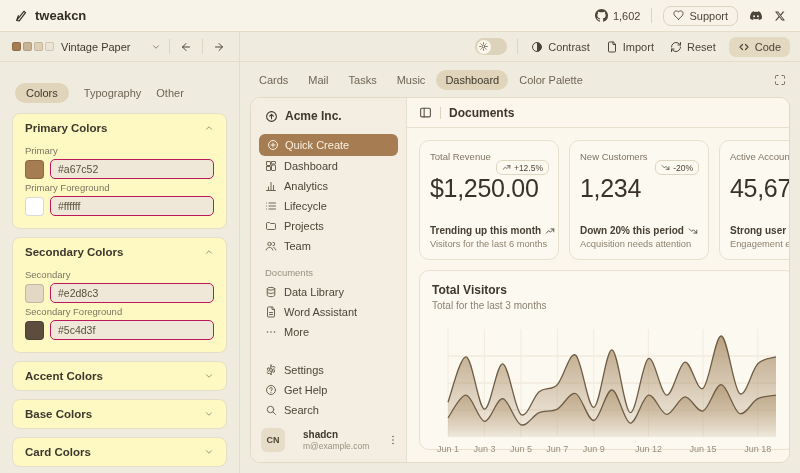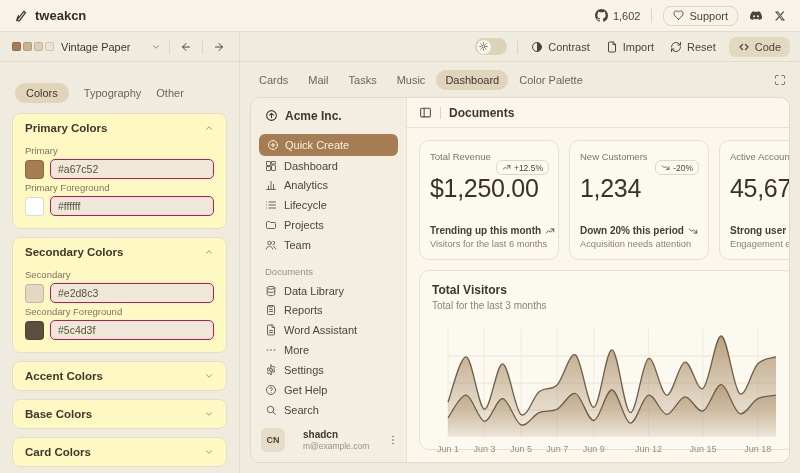--- a/index.html
+++ b/index.html
@@ -397,29 +397,20 @@
 
         <div class="dgroup">Documents</div>
         <button class="ditem">
           <span class="ic i12">
               <svg viewBox="0 0 24 24" fill="none" stroke="currentColor" stroke-width="2" stroke-linecap="round" stroke-linejoin="round">
                 <ellipse cx="12" cy="5.5" rx="7.5" ry="2.8"></ellipse>
                 <path d="M4.5 5.5v13c0 1.5 3.4 2.8 7.5 2.8s7.5-1.3 7.5-2.8v-13M4.5 12c0 1.5 3.4 2.8 7.5 2.8s7.5-1.3 7.5-2.8"></path>
               </svg>
             </span>
           <span>Data Library</span>
-        </button>
-        <button class="ditem">
-          <span class="ic i12">
-              <svg viewBox="0 0 24 24" fill="none" stroke="currentColor" stroke-width="2" stroke-linecap="round" stroke-linejoin="round">
-                <rect x="5" y="3" width="14" height="18" rx="2"></rect>
-                <path d="M9 3h6v3H9zM9 11h6M9 15h6"></path>
-              </svg>
-            </span>
-          <span>Reports</span>
         </button>
         <button class="ditem">
           <span class="ic i12">
               <svg viewBox="0 0 24 24" fill="none" stroke="currentColor" stroke-width="2" stroke-linecap="round" stroke-linejoin="round">
                 <path d="M14 2H7a2 2 0 00-2 2v16a2 2 0 002 2h10a2 2 0 002-2V7z"></path>
                 <path d="M14 2v5h5M9 13h6M9 17h6"></path>
               </svg>
             </span>
           <span>Word Assistant</span>
         </button>

